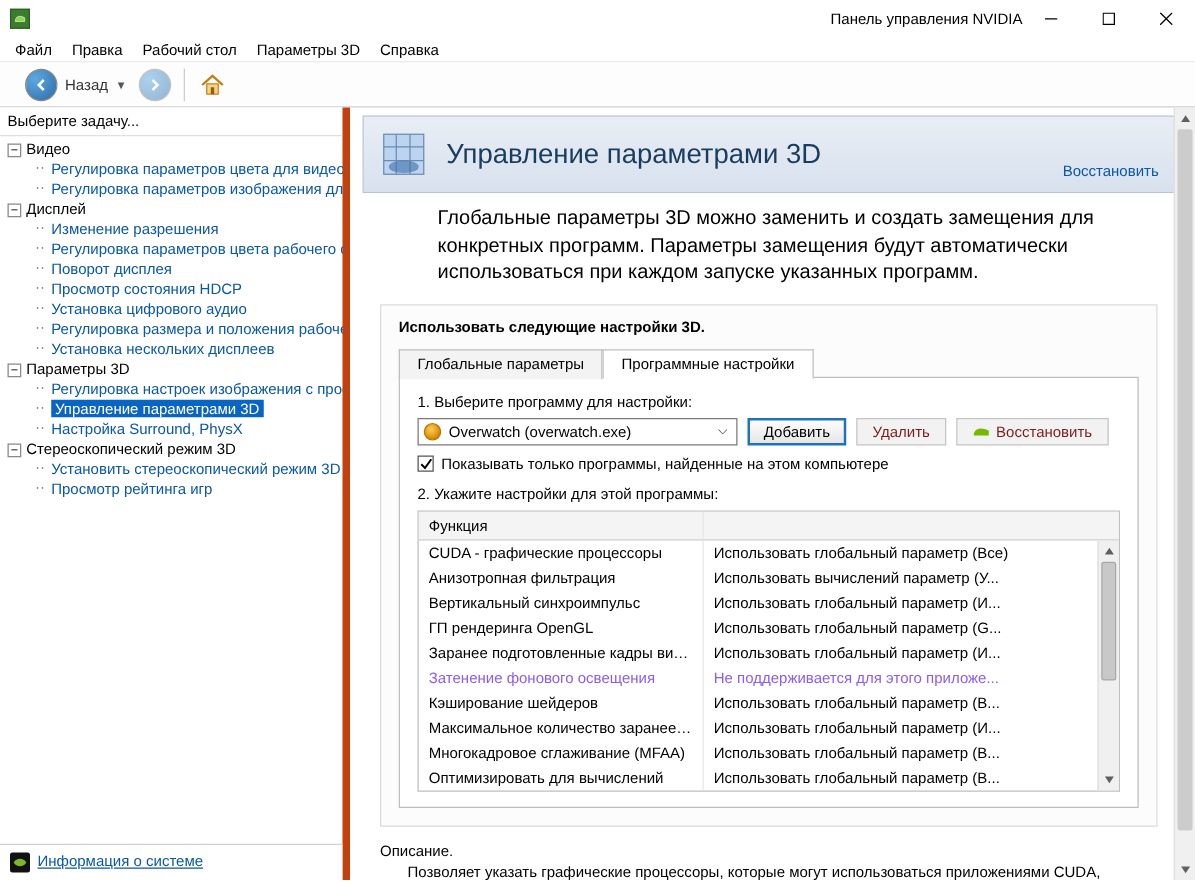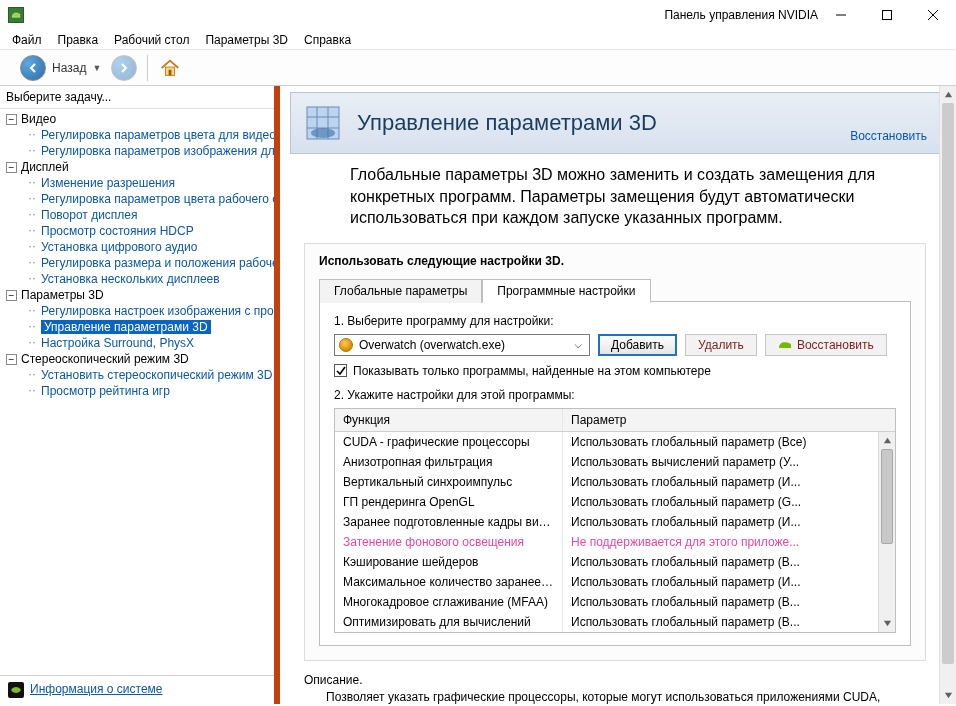--- a/index.html
+++ b/index.html
@@ -63,21 +63,21 @@
   .chk .box { width:13px; height:13px; border:1px solid #555; display:flex; align-items:center; justify-content:center; background:#fff;}
   .chk .box svg { width:10px; height:10px; }
   .settings-table { border:1px solid #bfbfbf; background:#fff;}
   .settings-table .thead { display:flex; background:#f4f4f4; border-bottom:1px solid #cfcfcf;}
   .settings-table .thead div { padding:4px 8px; font-size:12px;}
   .settings-table .col1 { width: 228px; border-right:1px solid #e6e6e6;}
   .settings-table .col2 { flex:1; }
   .settings-table .tbody { max-height: 208px; overflow:hidden; position:relative;}
   .settings-table .row { display:flex;}
   .settings-table .row div { padding:3px 8px; font-size:12px; white-space:nowrap; overflow:hidden; text-overflow:ellipsis;}
-  .settings-table .row.dim div { color:#ec4899;}
+  .settings-table .row.dim div { color:#8b5cf6;}
   .vscroll { position:absolute; right:0; top:0; bottom:0; width:17px; background:#f0f0f0; border-left:1px solid #ddd; display:flex; flex-direction:column;}
   .vscroll .arr { height:17px; display:flex; align-items:center; justify-content:center;}
   .vscroll .arr svg { width:9px; height:9px; fill:#606060;}
   .vscroll .track { flex:1; position:relative;}
   .vscroll .thumb { position:absolute; left:2px; right:2px; top:0; height:95px; background:#c8c8c8; border:1px solid #a8a8a8; border-radius:2px;}
   .desc-block { margin: 12px 24px 0 24px; font-size:12px;}
   .desc-block .dtitle { margin-bottom:2px;}
   .desc-block .dbody { padding-left:22px; line-height:1.35;}
   .main-vscroll { position:absolute; right:0; top:0; bottom:0; width:17px; background:#f0f0f0; border-left:1px solid #e0e0e0;}
   .main-vscroll .arr { height:17px; display:flex; align-items:center; justify-content:center;}
@@ -226,21 +226,20 @@
                 <svg viewBox="0 0 10 10">
                   <polyline points="1,5 4,8 9,1" fill="none" stroke="#000" stroke-width="1.6"></polyline>
                 </svg>
               </div>
           <span>Показывать только программы, найденные на этом компьютере</span>
         </div>
         <div class="step-label">2. Укажите настройки для этой программы:</div>
         <div class="settings-table">
           <div class="thead">
             <div class="col1">Функция</div>
-            <div class="col2">Параметр</div>
           </div>
           <div class="tbody" id="tbody">
             <div class="row">
                   <div class="col1">CUDA - графические процессоры</div>
                   <div class="col2" style="padding-right: 20px;">Использовать глобальный параметр (Все)</div>
                 </div>
                 <div class="row">
                   <div class="col1">Анизотропная фильтрация</div>
                   <div class="col2" style="padding-right: 20px;">Использовать вычислений параметр (У...</div>
                 </div>

